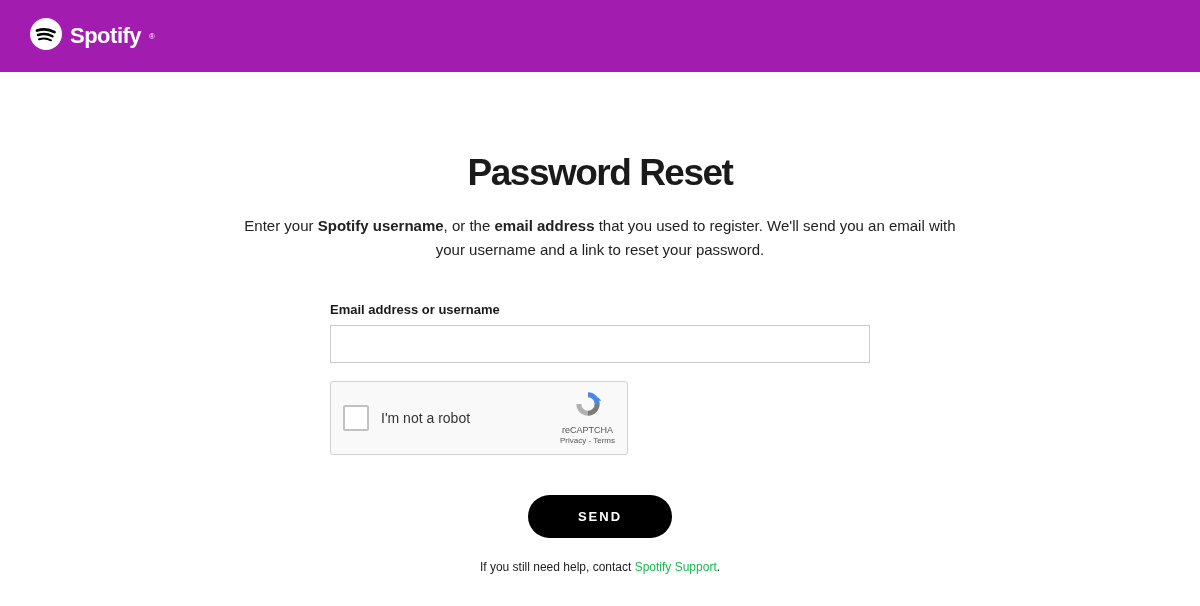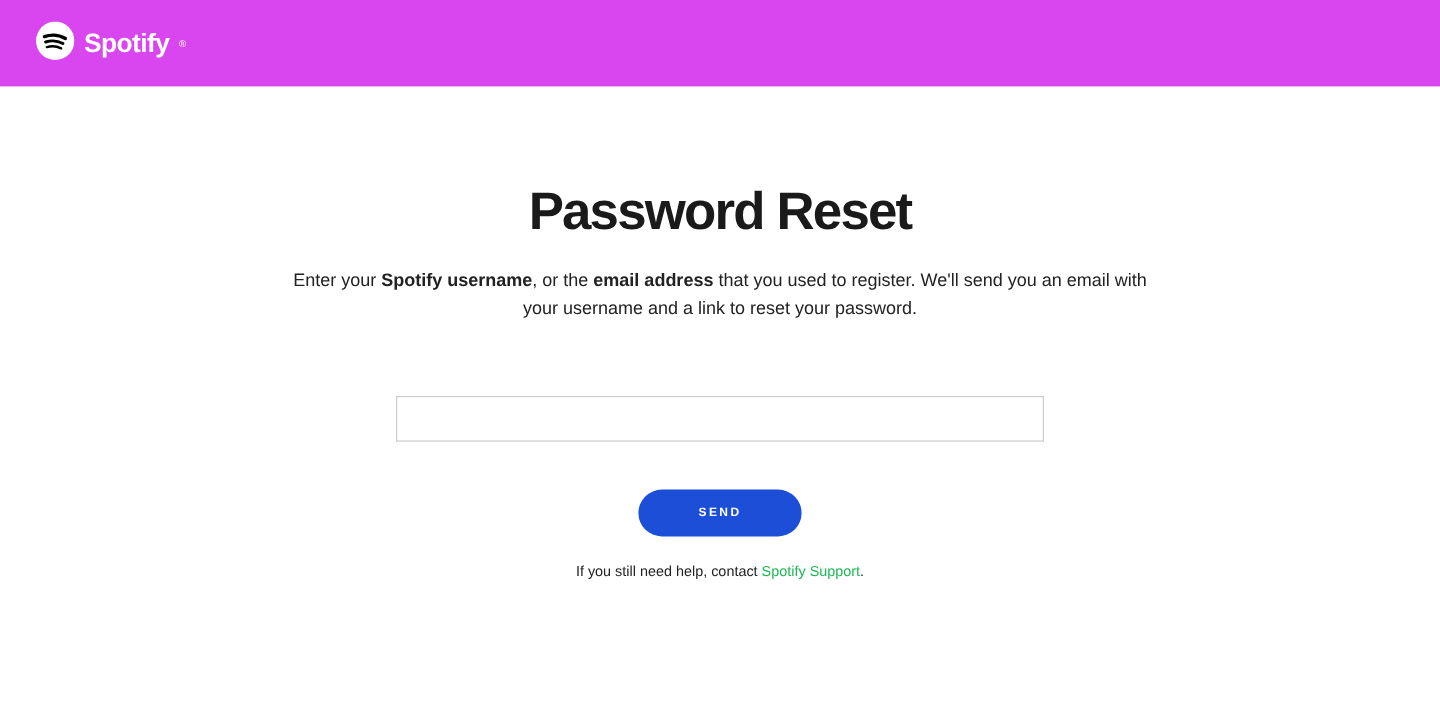--- a/index.html
+++ b/index.html
@@ -8,21 +8,21 @@
       box-sizing: border-box;
     }
     body {
       font-family: -apple-system, BlinkMacSystemFont, "Segoe UI", Helvetica, Arial, sans-serif;
       background: #fff;
       width: 1200px;
       height: 606px;
       overflow: hidden;
     }
     .header {
-      background: #d946ef;
+      background: #a21caf;
       height: 72px;
       display: flex;
       align-items: center;
       justify-content: space-between;
       padding: 0 30px;
     }
     .logo-wrap {
       display: flex;
       align-items: center;
       gap: 8px;
@@ -47,32 +47,32 @@
     .profile-text {
       color: #fff;
       font-size: 15px;
       font-weight: 700;
     }
     .main {
       text-align: center;
       padding-top: 80px;
     }
     .title {
-      font-size: 44px;
+      font-size: 37px;
       font-weight: 800;
       color: #1a1a1a;
       letter-spacing: -1.5px;
       margin-bottom: 20px;
     }
     .description {
       font-size: 15px;
       color: #222;
       line-height: 1.6;
       max-width: 720px;
-      margin: 0 auto 60px;
+      margin: 0 auto 40px;
     }
     .description strong {
       font-weight: 700;
     }
     .form-area {
       width: 540px;
       margin: 0 auto;
       text-align: left;
     }
     .field-label {
@@ -133,26 +133,26 @@
     .recaptcha-links {
       font-size: 8px;
       color: #555;
     }
     .recaptcha-links span {
       cursor: pointer;
     }
     .send-btn {
       display: block;
       margin: 40px auto 0;
-      background: #1d4ed8;
+      background: #000000;
       color: #fff;
       border: none;
       border-radius: 500px;
       padding: 14px 50px;
-      font-size: 10px;
+      font-size: 13px;
       font-weight: 700;
       letter-spacing: 2px;
       cursor: pointer;
     }
     .help-text {
       text-align: center;
       margin-top: 22px;
       font-size: 12px;
       color: #222;
     }
@@ -179,22 +179,41 @@
   </div>
 </div>
 
 <div class="main">
   <h1 class="title">Password Reset</h1>
   <p class="description">
     <span>Enter your </span><strong>Spotify username</strong><span>, or the </span><strong>email address</strong><span> that you used to register. We'll send you an email with your username and a link to reset your password.</span>
   </p>
 
   <div class="form-area">
+    <label class="field-label">Email address or username</label>
     <input type="text" class="text-input" value="" style="">
 
+    <div class="recaptcha-box">
+      <div class="recaptcha-check"></div>
+      <div class="recaptcha-label">I'm not a robot</div>
+      <div class="recaptcha-right">
+        <span>
+          <svg width="30" height="30" viewBox="0 0 36 36">
+            <path d="M18 4 A14 14 0 0 1 32 18 L26 18 A8 8 0 0 0 18 10 Z" fill="#4a88e3"></path>
+            <path d="M32 18 A14 14 0 0 1 18 32 L18 26 A8 8 0 0 0 26 18 Z" fill="#7a7a7a"></path>
+            <path d="M18 32 A14 14 0 0 1 4 18 L10 18 A8 8 0 0 0 18 26 Z" fill="#b0b0b0"></path>
+            <polygon points="30,10 34,14 26,14" fill="#4a88e3"></polygon>
+          </svg>
+        </span>
+        <div class="recaptcha-name">reCAPTCHA</div>
+        <div class="recaptcha-links">
+          <span>Privacy</span> - <span>Terms</span>
+        </div>
+      </div>
+    </div>
   </div>
 
   <button class="send-btn">SEND</button>
 
   <p class="help-text">
     <span>If you still need help, contact </span><span class="help-link">Spotify Support</span><span>.</span>
   </p>
 </div>
 
 </body></html>

